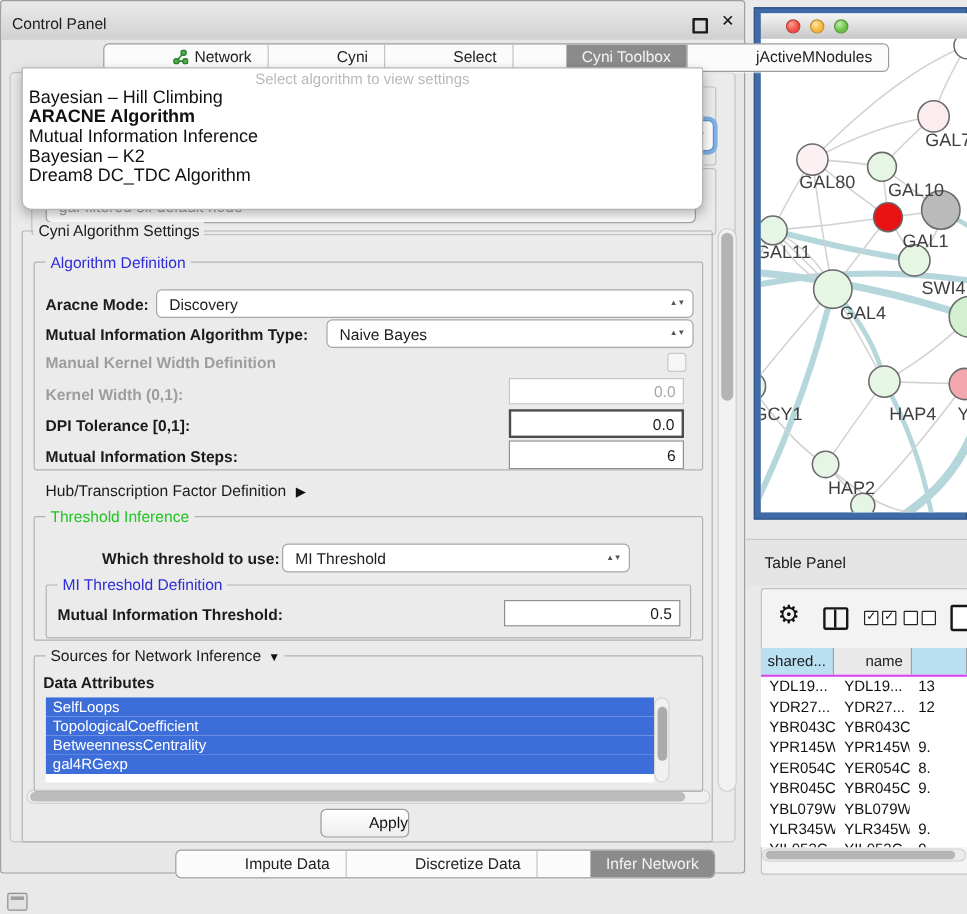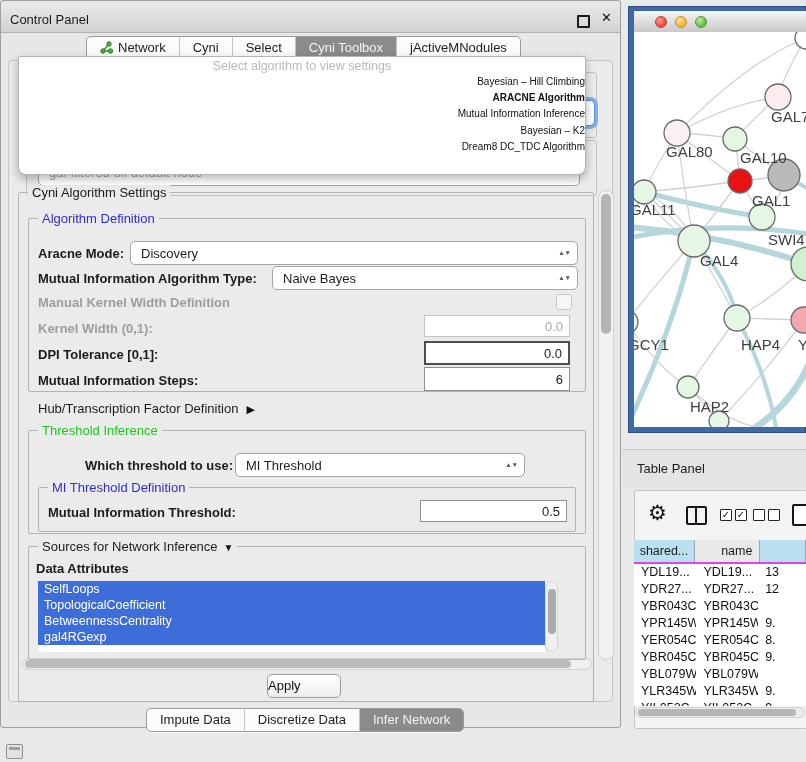--- a/index.html
+++ b/index.html
@@ -12,42 +12,42 @@
   .cp-bg{left:0;top:6;width:619px;height:726px;background:#e7e7e7;border:1px solid #9f9f9f;border-radius:3px;}
   .cp-titlebar{left:1px;top:7px;width:619px;height:25px;background:linear-gradient(#e6e6e6,#d2d2d2);
                border-bottom:1px solid #b2b2b2;border-radius:3px 3px 0 0;}
   .cp-title{position:absolute;left:9px;top:5px;font-size:13px;color:#1c1c1c;}
   .float-ic{position:absolute;right:30px;top:8px;width:9px;height:9px;border:2px solid #1a1a1a;border-radius:1px;cursor:pointer;}
   .close-ic{position:absolute;right:8px;top:3px;font-size:13px;font-weight:bold;color:#111;cursor:pointer;}
 
   
   .tabgroup{display:inline-flex;border:1px solid #9c9c9c;border-radius:5px;overflow:hidden;background:#fbfbfb;
             font-size:13px;color:#222;box-shadow:0 1px 0 rgba(255,255,255,.6);}
-  .tab{padding:3px 13px 4px 13px;border-right:1px solid #c3c3c3;display:flex;align-items:center;gap:5px;cursor:pointer;white-space:nowrap;}
+  .tab{padding:3px 13px 4px 13px;border-right:1px solid #c3c3c3;display:flex;align-items:center;gap:5px;cursor:pointer;white-space:nowrap;margin-left:44px;}
   .tab:last-child{border-right:none;}
   .tab.active{background:#8b8b8b;color:#f4f4f4;}
   .net-glyph{width:13px;height:13px;display:inline-block;}
 
   
   .inset{left:8px;top:60px;width:603px;height:640px;background:#ebebeb;border:1px solid #c5c5c5;border-radius:4px;}
 
   
   .ghost-group{border:1px solid #c2c2c2;border-radius:3px;background:#ebebeb;}
   .combo{background:#fff;border:1px solid #a6a6a6;border-radius:5px;display:flex;align-items:center;
          font-size:13px;color:#1d1d1d;padding:0 20px 0 10px;position:absolute;box-sizing:border-box;}
   .combo .spin{position:absolute;right:6px;top:50%;transform:translateY(-50%);display:flex;flex-direction:column;
                align-items:center;font-size:6.5px;line-height:5.5px;color:#555;}
   .combo.focusring{box-shadow:0 0 0 3px #7fb1e6;border-color:#5f93cf;}
   .combo.disabledtext{color:#9b9b9b;}
 
   
   .overlay{left:18px;top:56px;width:566px;height:117px;background:#fff;border:1px solid #b5b5b5;
            border-radius:2px 2px 8px 8px;box-shadow:0 4px 10px rgba(0,0,0,.28);z-index:30;}
   .dd-ph{height:15px;text-align:center;color:#b9b9b9;font-size:12.5px;padding-top:2px;}
-  .dd-item{font-size:10px;color:#111;height:16.2px;line-height:16.2px;padding-left:5px;cursor:pointer;white-space:nowrap;text-align:right;}
+  .dd-item{font-size:15px;color:#111;height:16.2px;line-height:16.2px;padding-left:5px;cursor:pointer;white-space:nowrap;}
   .dd-item.bold{font-weight:bold;}
 
   
   .vscroll{left:598px;top:190px;width:16px;height:470px;background:#f2f2f2;border:1px solid #d0d0d0;border-radius:8px;box-sizing:border-box;}
   .vthumb{position:absolute;left:2px;top:3px;width:10px;height:140px;background:#b4b4b4;border-radius:6px;}
   .hscroll{left:22px;top:658px;width:570px;height:12px;background:#f0f0f0;border:1px solid #d2d2d2;border-radius:7px;box-sizing:border-box;}
   .hthumb{position:absolute;left:2px;top:1px;width:546px;height:8px;background:#bcbcbc;border-radius:5px;}
 
   
   .fs{border:1px solid #b3b3b3;border-radius:2px;}
@@ -66,21 +66,21 @@
   .hub-arrow{display:inline-block;margin-left:8px;color:#111;font-size:11px;}
   .legend-arrow{color:#111;font-size:10px;margin-left:6px;}
 
   
   .attrlist{left:38px;top:581px;width:507px;height:71px;background:#fff;overflow:hidden;}
   .attr-item{height:16px;line-height:16px;font-size:12.5px;color:#fff;background:#3d6dd9;padding-left:6px;cursor:pointer;}
   .attrscroll{left:545px;top:581px;width:13px;height:71px;background:#f0f0f0;border:1px solid #d4d4d4;box-sizing:border-box;border-radius:7px;}
   .attrthumb{position:absolute;left:1.5px;top:7px;width:8px;height:45px;background:#ababab;border-radius:5px;}
 
   .apply-btn{left:267px;top:674px;width:72px;height:22px;background:linear-gradient(#ffffff,#ededed);
-             border:1px solid #9c9c9c;border-radius:5px;font-size:13px;color:#111;text-align:left;line-height:21px;cursor:pointer;}
+             border:1px solid #9c9c9c;border-radius:5px;font-size:13px;color:#111;text-align:right;line-height:21px;cursor:pointer;}
 
   .mini-ic{left:6px;top:744px;width:15px;height:13px;border:1px solid #8f8f8f;background:#e2e2e2;border-radius:2px;}
   .mini-ic::before{content:"";position:absolute;left:2px;top:2px;right:2px;height:3px;background:#9f9f9f;}
 
   
   .net-frame{left:628px;top:6px;width:178px;height:427px;background:#3e6aa6;box-shadow:inset 0 0 0 1px #2d4f80;}
   .net-titlebar{left:634px;top:11px;width:172px;height:21px;background:linear-gradient(#f6f6f6,#c8c8c8);border-bottom:1px solid #8f8f8f;}
   .light{position:absolute;top:4.5px;width:12px;height:12px;border-radius:50%;box-sizing:border-box;}
   .light.red{left:21px;background:radial-gradient(circle at 35% 30%,#ff9b92,#ee4f44 60%);border:1px solid #bc3a32;}
   .light.yellow{left:41px;background:radial-gradient(circle at 35% 30%,#ffe6a0,#f5b53b 60%);border:1px solid #c08f2c;}

